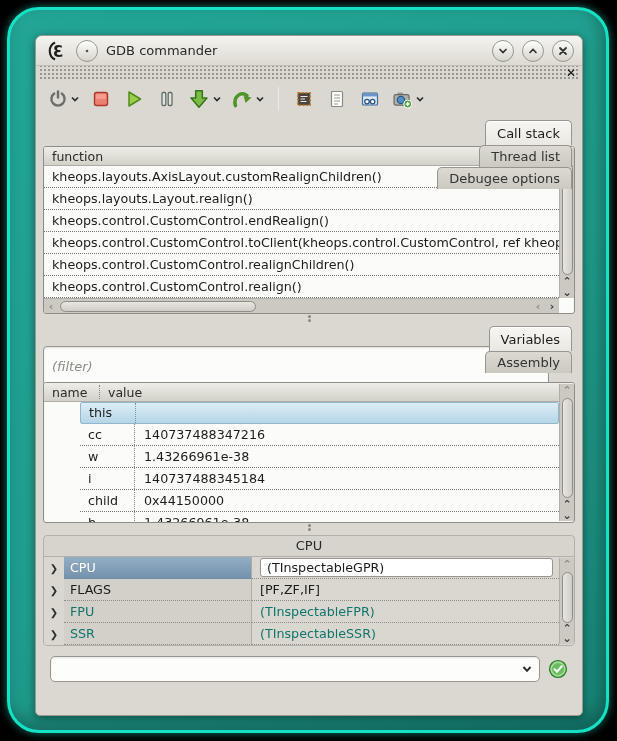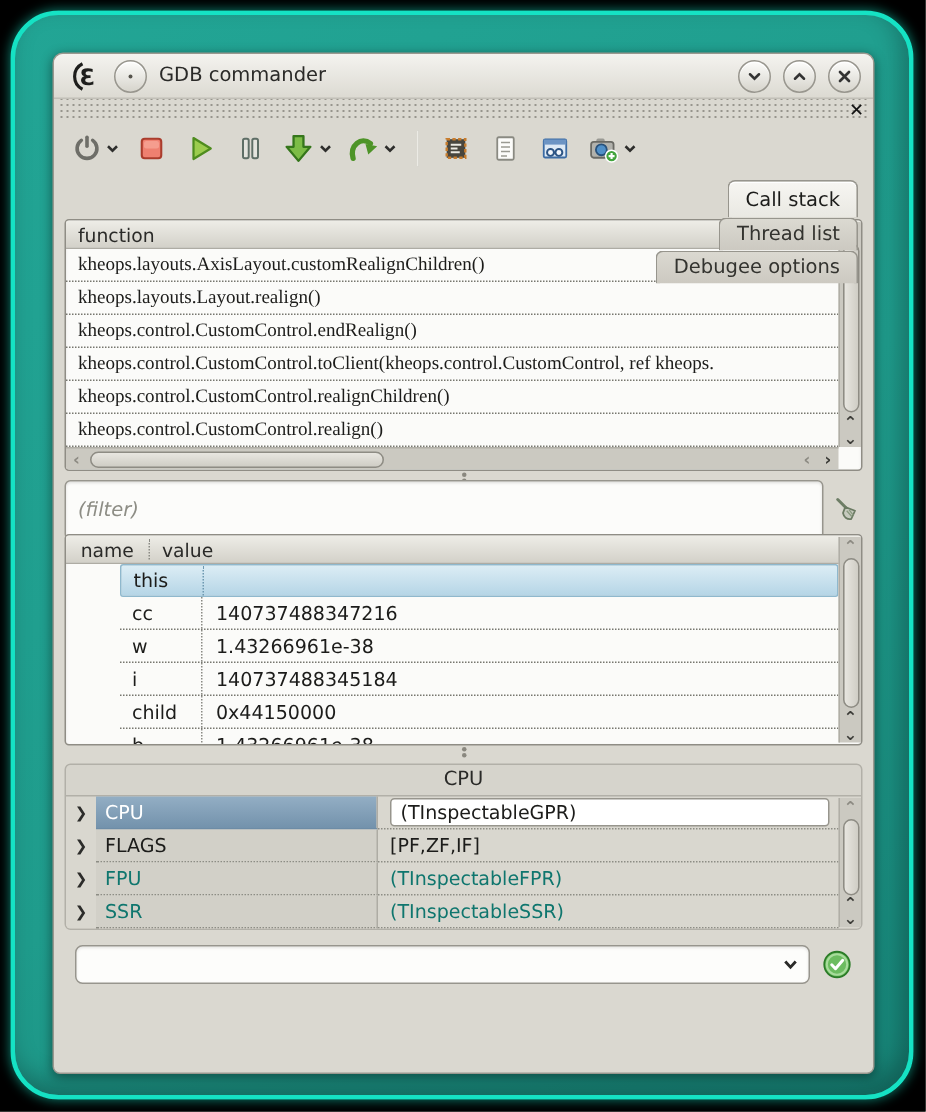--- a/index.html
+++ b/index.html
@@ -51,25 +51,25 @@
     box-shadow:inset 0 1px 0 #fff; color:#1c1c1a; }
 
   
   .listbox { border:1px solid #8f8d85; border-radius:3px; background:#fbfbf9;
     position:relative; overflow:hidden; box-shadow:inset 0 1px 2px rgba(0,0,0,.10); }
   .box-callstack { height:168px; }
   .box-vars { height:141px; }
   .col-header { height:19px; background:linear-gradient(#eeede7,#d3d1c9);
     border-bottom:1px solid #aeaca4; display:flex; align-items:center;
     font-size:12.5px; color:#2a2a28; }
-  .col-header .hcell { padding:0 8px;text-align:center; }
+  .col-header .hcell { padding:0 8px; }
   .col-header .hdiv { width:1px; height:14px; border-left:1px dotted #8a8a84; }
 
   .trow { height:22px; line-height:21px; padding:0 8px; font-size:12.7px;
-    border-bottom:1px dotted #77776f; white-space:nowrap; overflow:hidden;font-family:Liberation Serif, serif; }
+    border-bottom:1px dotted #77776f; white-space:nowrap; overflow:hidden; }
   .rows-wrap { position:absolute; left:0; right:15px; top:19px; bottom:15px; overflow:hidden; }
   .rows-wrap.noH { bottom:0; }
 
   
   .vrow { display:flex; height:22px; line-height:21px; font-size:12.7px;
     border-bottom:1px dotted #77776f;margin-left:36px; }
   .vrow .vname { width:55px; padding-left:8px; border-right:1px dotted #8a8a84; overflow:hidden; }
   .vrow .vval { flex:1; padding-left:9px; white-space:nowrap; overflow:hidden; }
   .vrow.selected { background:linear-gradient(#dcedf5,#b5d5e6); border:1px solid #8fb8cd;
     border-radius:2px; height:22px; line-height:19px; }
@@ -286,20 +286,24 @@
             <span class="arr chev dim">‹</span>
             <span class="arr chev">›</span>
           </span>
         </div>
       </div>
 
       <div class="splitter">
           <span class="dots"></span>
         </div>
 
+      <div class="tabbar">
+        <span class="tab active">Variables</span>
+        <span class="tab">Assembly</span>
+      </div>
 
       <div class="filter-row">
         <input class="filter-input" type="text" placeholder="(filter)" style="">
         <span>
           <svg width="20" height="20" viewBox="0 0 20 20">
             <path d="M3.5 3 L10 9.5" stroke="#6e7e66" stroke-width="2" stroke-linecap="round"></path>
             <path d="M8.5 8 L15 10.5 L12.5 16 C9.5 16.5 7.5 14.5 7 12 Z" fill="#c6cabe" stroke="#6a7a62" stroke-width="1.2" stroke-linejoin="round"></path>
             <path d="M9.5 10.5 l3.5 4 M11 9.8 l2.8 3.6" stroke="#8a9a80" stroke-width="0.9"></path>
           </svg>
         </span>

